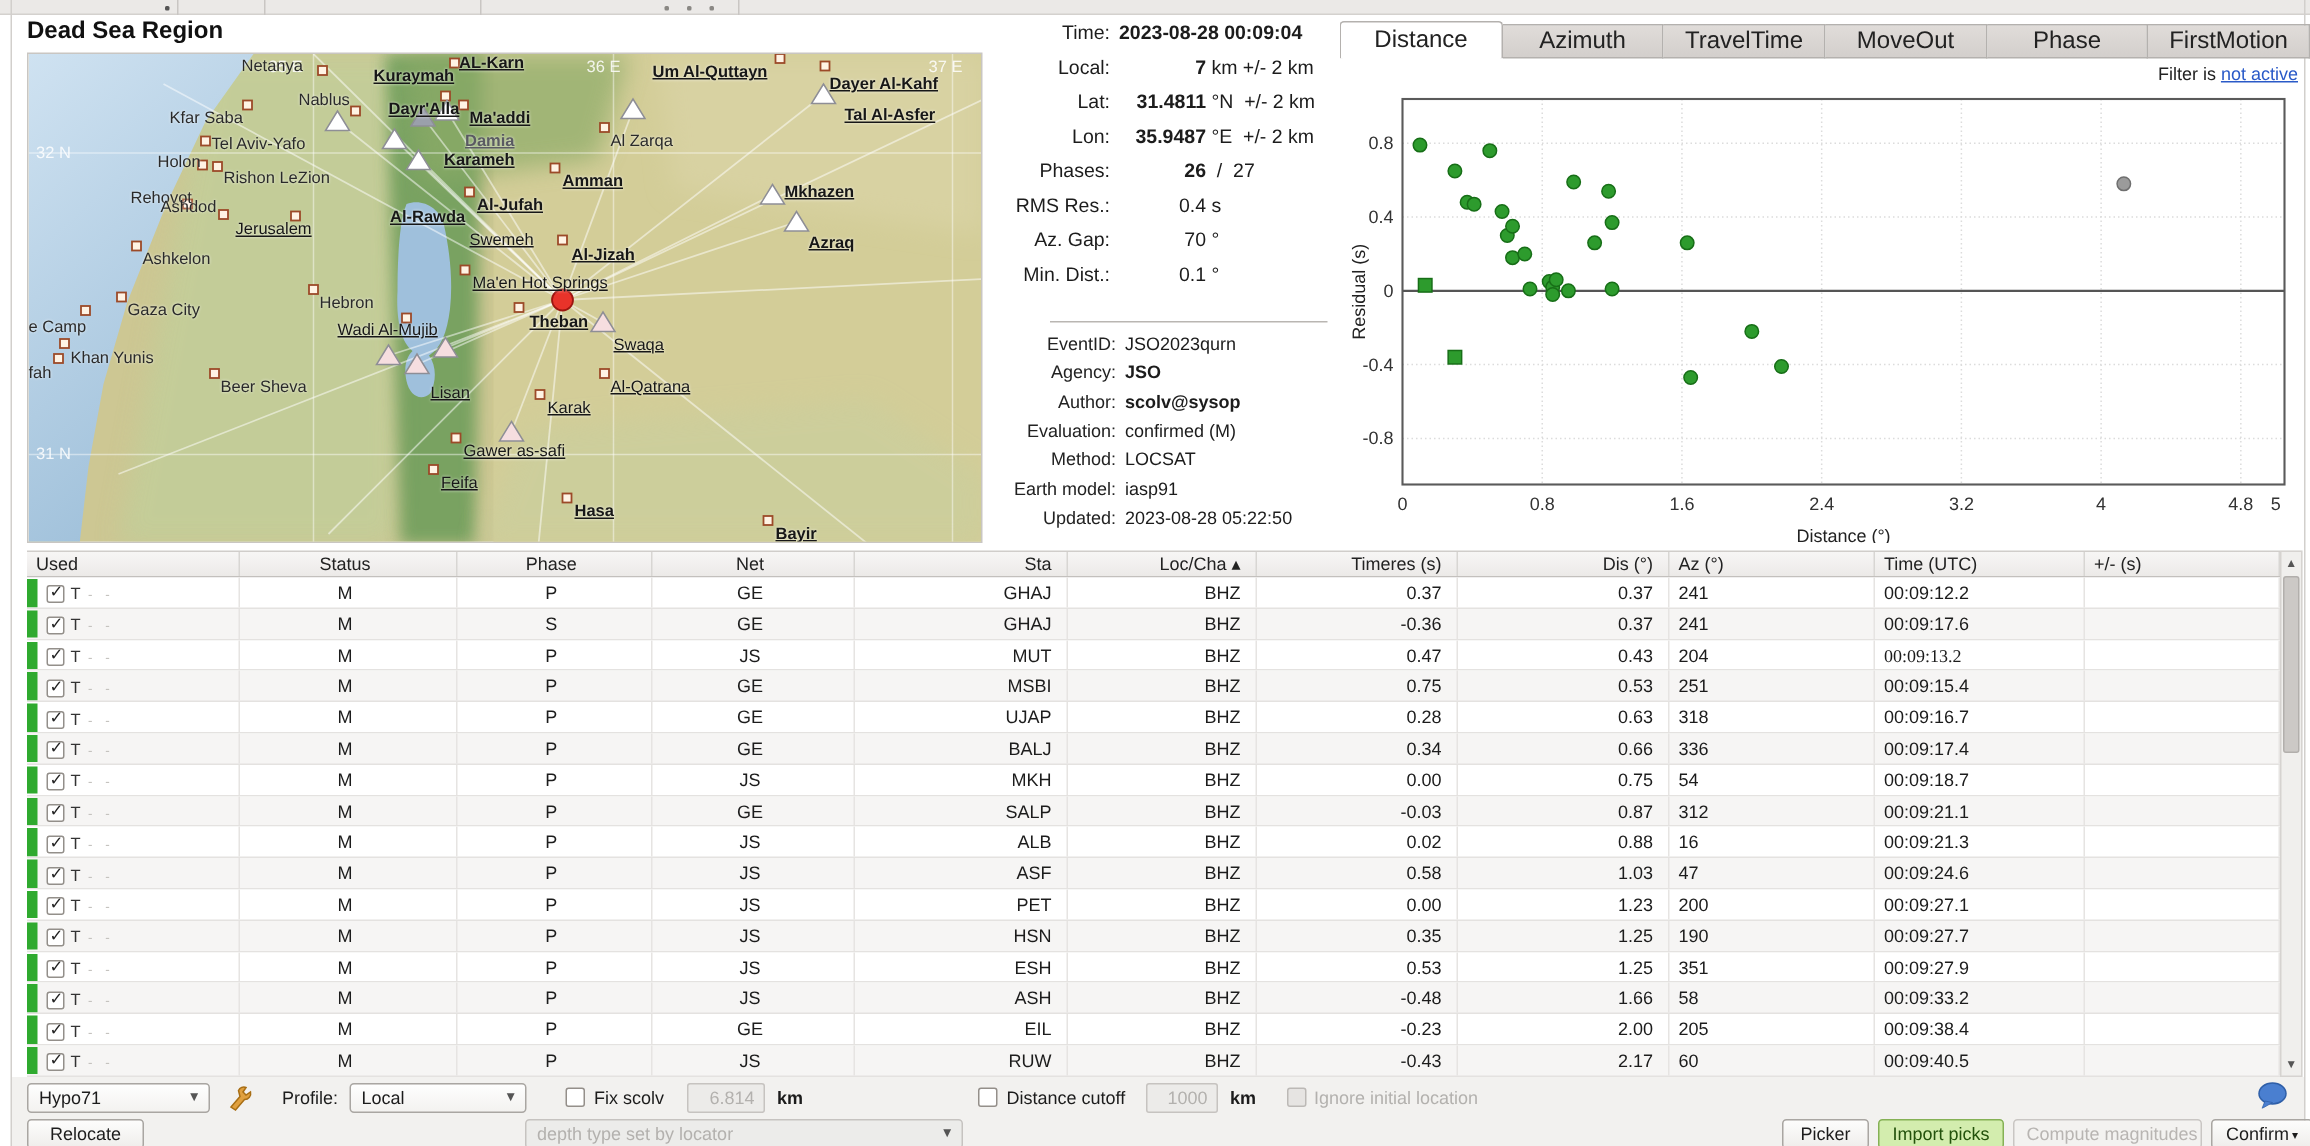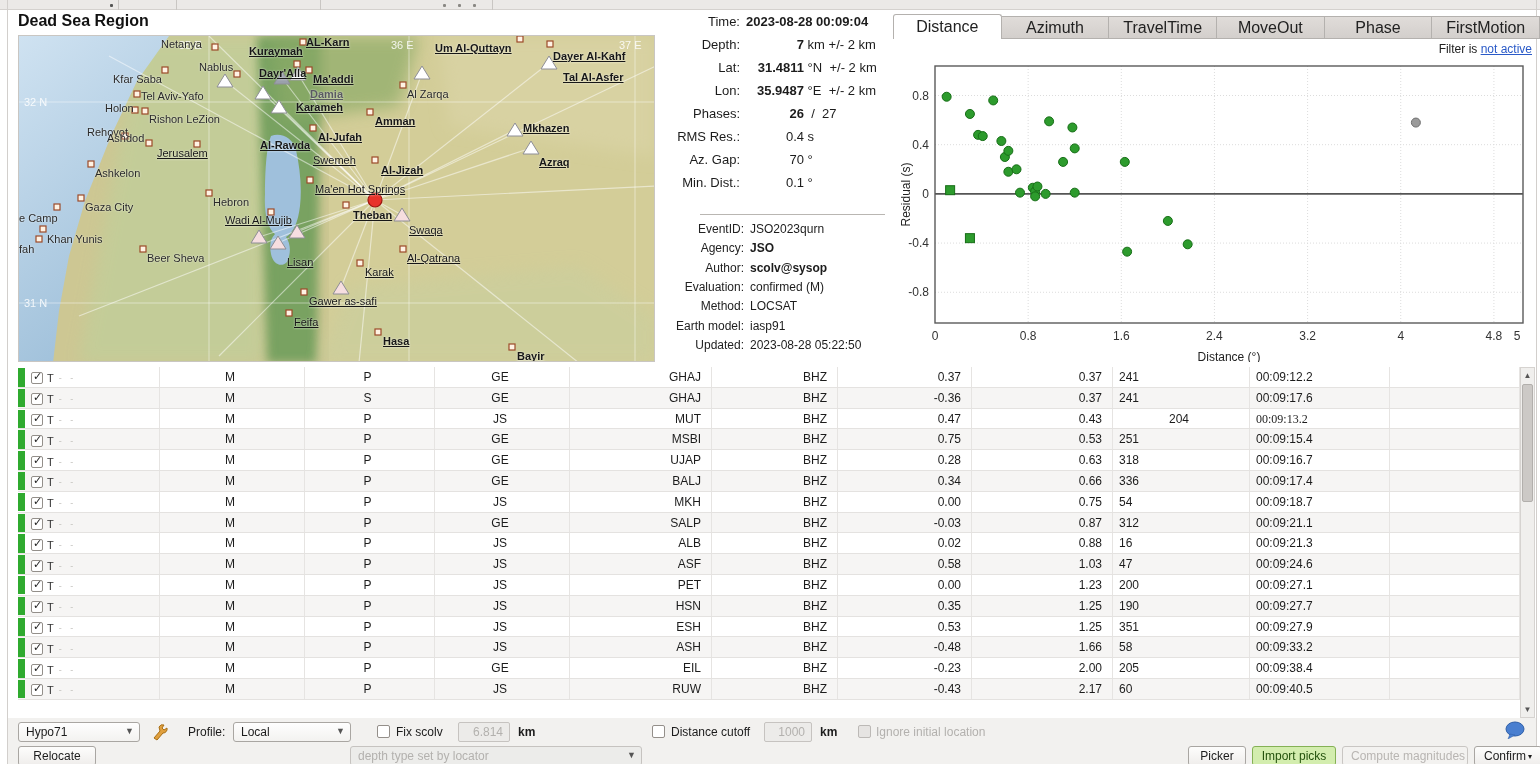--- a/index.html
+++ b/index.html
@@ -270,21 +270,21 @@
         <div class="map-label station light" style="left: 138px; top: 111px;">Jerusalem</div>
       </div>
   </div>
 
   <div id="origin-info">
       <div class="oi-row" style="top: 14px;">
         <div class="oi-label">Time:</div>
         <div class="oi-val"><span class="oi-num b">2023-08-28 00:09:04</span></div>
       </div>
       <div class="oi-row" style="top: 37px;">
-        <div class="oi-label">Depth:</div>
+        <div class="oi-label">Local:</div>
         <div class="oi-val"><span class="oi-num b">7</span> km +/- 2 km</div>
       </div>
       <div class="oi-row" style="top: 60px;">
         <div class="oi-label">Lat:</div>
         <div class="oi-val"><span class="oi-num b">31.4811</span> °N  +/- 2 km</div>
       </div>
       <div class="oi-row" style="top: 83px;">
         <div class="oi-label">Lon:</div>
         <div class="oi-val"><span class="oi-num b">35.9487</span> °E  +/- 2 km</div>
       </div>
@@ -407,20 +407,33 @@
       <g>
         <rect x="45.63663366336634" y="125.69617224880383" width="9" height="9" fill="#2d9b2d" stroke="#176e17"></rect>
         <rect x="65.43069306930693" y="173.6531100478469" width="9" height="9" fill="#2d9b2d" stroke="#176e17"></rect>
       </g>
       <g>
         <circle cx="515.8792079207922" cy="62.564593301435416" r="4.5" fill="#9b9b9b" stroke="#6f6f6f"></circle>
       </g>
     </svg>
 
   <div id="table">
+    <div id="thead">
+        <div class="th a-l" style="width: 142px; text-align: left;">Used</div>
+        <div class="th a-c" style="width: 145px; text-align: center;">Status</div>
+        <div class="th a-c" style="width: 130px; text-align: center;">Phase</div>
+        <div class="th a-c" style="width: 135px; text-align: center;">Net</div>
+        <div class="th a-r" style="width: 142px; text-align: right;">Sta</div>
+        <div class="th a-r" style="width: 126px; text-align: right;">Loc/Cha ▴</div>
+        <div class="th a-r" style="width: 134px; text-align: right;">Timeres (s)</div>
+        <div class="th a-r" style="width: 141px; text-align: right;">Dis (°)</div>
+        <div class="th a-l" style="width: 137px; text-align: left;">Az (°)</div>
+        <div class="th a-l" style="width: 140px; text-align: left;">Time (UTC)</div>
+        <div class="th a-l" style="width: 130px; text-align: left;">+/- (s)</div>
+      </div>
     <div id="tbody">
         <div class="trow">
           <div class="td used-cell" style="width: 142px;">
             <div class="greenbar"></div>
             <div class="cbx">
               <div class="ck">✓</div>
             </div>
             <div class="tflag">T</div>
             <div class="dashes">- -</div>
           </div>
@@ -464,21 +477,21 @@
             <div class="tflag">T</div>
             <div class="dashes">- -</div>
           </div>
           <div class="td a-c" style="width: 145px; text-align: center;">M</div>
           <div class="td a-c" style="width: 130px; text-align: center;">P</div>
           <div class="td a-c" style="width: 135px; text-align: center;">JS</div>
           <div class="td a-r" style="width: 142px; text-align: right;">MUT</div>
           <div class="td a-r" style="width: 126px; text-align: right;">BHZ</div>
           <div class="td a-r" style="width: 134px; text-align: right;">0.47</div>
           <div class="td a-r" style="width: 141px; text-align: right;">0.43</div>
-          <div class="td a-l" style="width: 137px; text-align: center;">204</div>
+          <div class="td a-l" style="width: 137px; text-align: left;">204</div>
           <div class="td a-l" style="width: 140px; text-align: left; font-family: Liberation Serif, serif;">00:09:13.2</div>
           <div class="td a-l" style="width: 130px; text-align: left;"></div>
         </div>
         <div class="trow">
           <div class="td used-cell" style="width: 142px;">
             <div class="greenbar"></div>
             <div class="cbx">
               <div class="ck">✓</div>
             </div>
             <div class="tflag">T</div>

